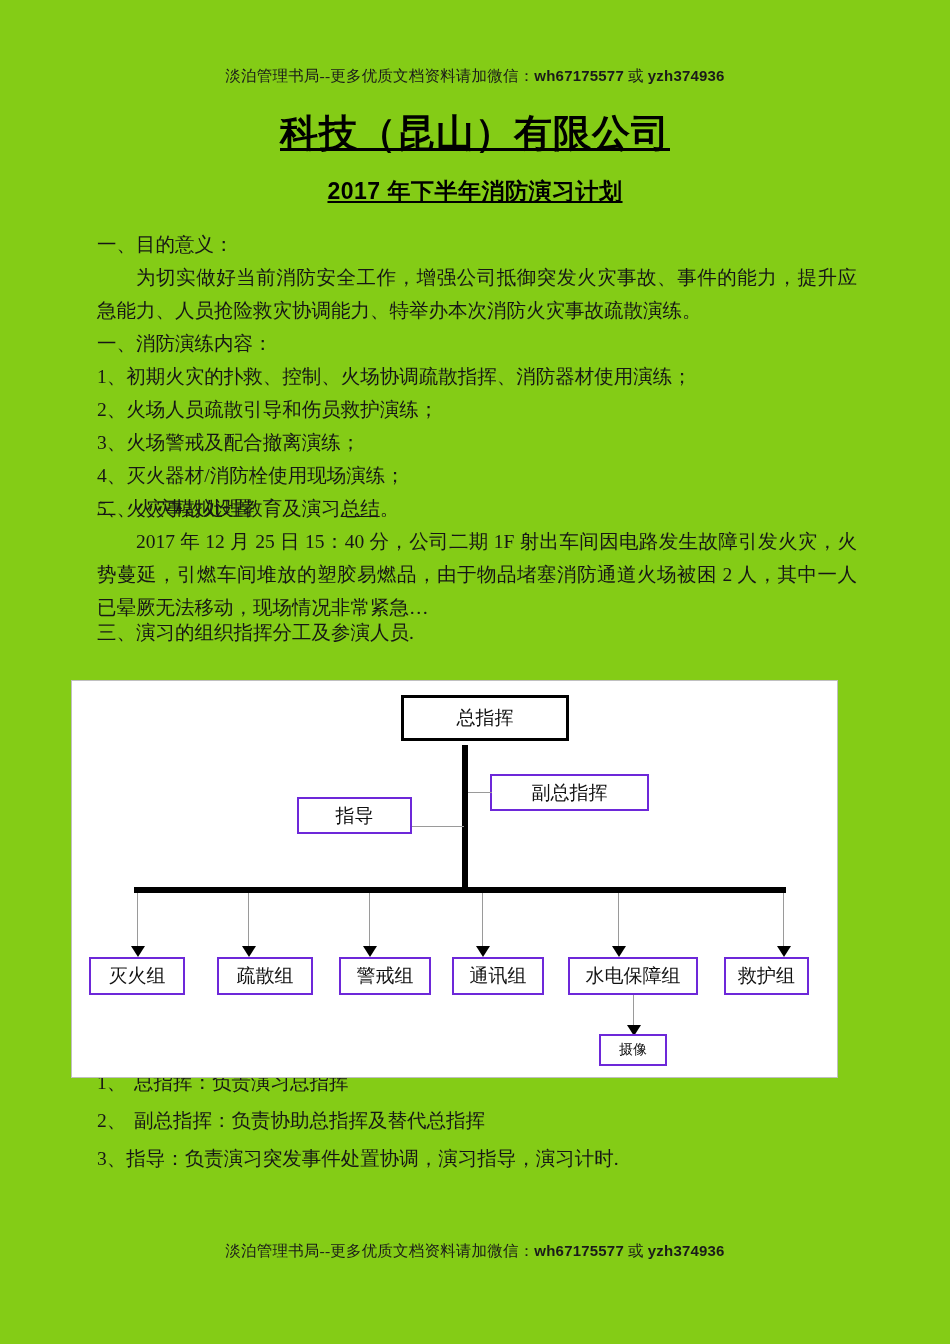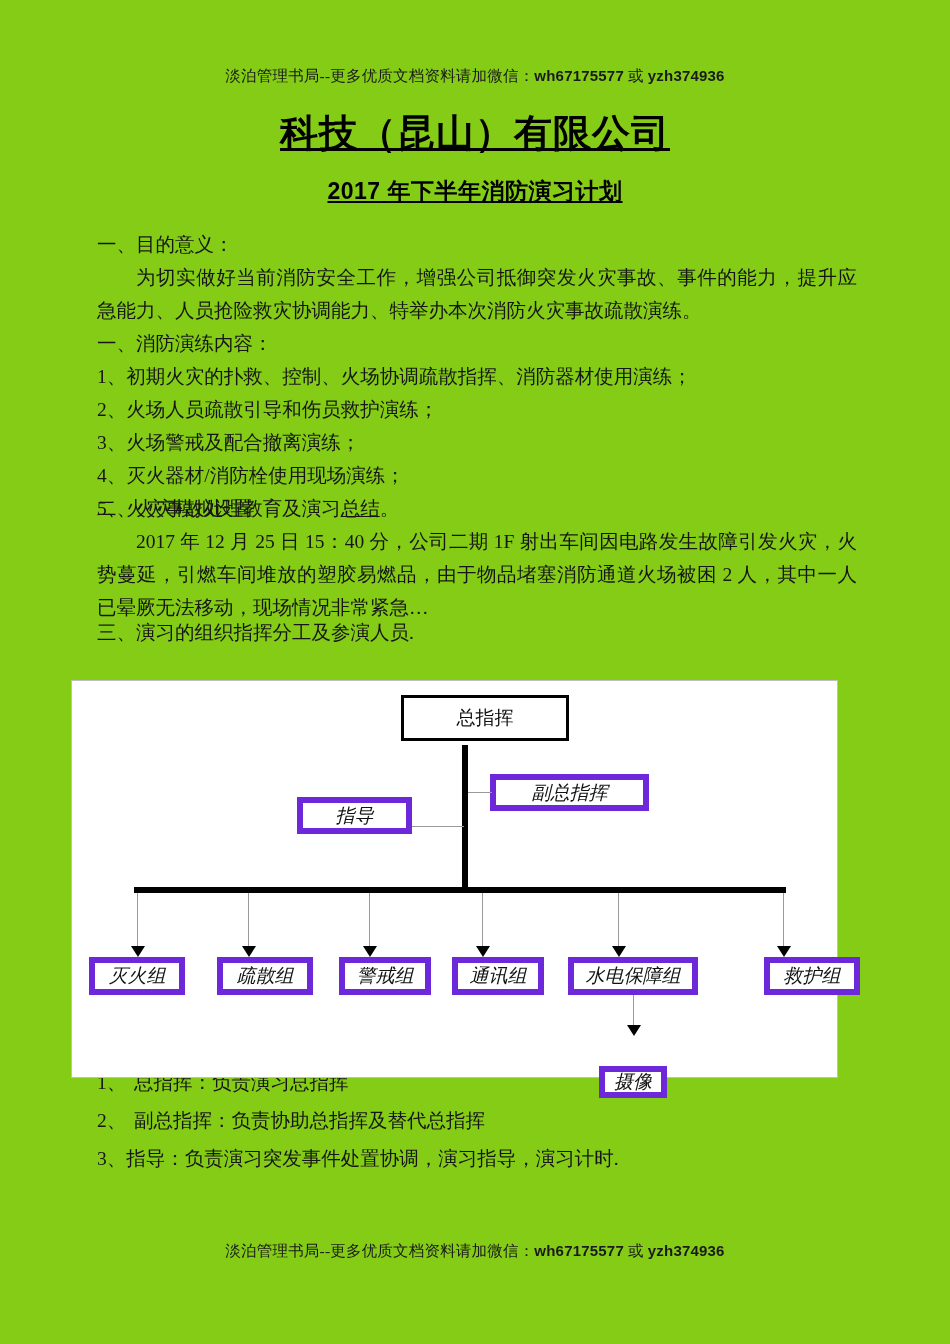--- a/index.html
+++ b/index.html
@@ -106,21 +106,21 @@
     background: #ffffff;
     display: flex;
     align-items: center;
     justify-content: center;
     font-size: 19px;
     color: #111111;
     white-space: nowrap;
     font-family: "Liberation Serif", "DejaVu Serif", serif;
   }
   .node.thick  { border: 3px solid #000000; }
-  .node.medium { border: 6px solid #6d28d9; font-style: italic; }
+  .node.medium { border: 2px solid #6d28d9; }
 
   
   #org-chart .bar-v,
   #org-chart .bar-h {
     position: absolute;
     background: #000000;
   }
   #org-chart .thin-h,
   #org-chart .thin-v {
     position: absolute;
@@ -223,27 +223,27 @@
     </div>
     <div class="node medium" style="left:267px; top:276px; width:92px; height:38px;">
       <span>警戒组</span>
     </div>
     <div class="node medium" style="left:380px; top:276px; width:92px; height:38px;">
       <span>通讯组</span>
     </div>
     <div class="node medium" style="left:496px; top:276px; width:130px; height:38px;">
       <span>水电保障组</span>
     </div>
-    <div class="node medium" style="left:692px; top:276px; width:96px; height:38px;">
+    <div class="node medium" style="left:652px; top:276px; width:85px; height:38px;">
       <span>救护组</span>
     </div>
 
     <div class="thin-v" style="left:561px; top:314px; width:1px; height:32px;"></div>
     <div class="arrow-head" style="left:555px; top:344px;"></div>
-    <div class="node medium" style="left:527px; top:353px; width:68px; height:32px; font-size:19px;margin-top:32px;">
+    <div class="node medium" style="left:527px; top:353px; width:68px; height:32px; font-size:14px;">
       <span>摄像</span>
     </div>
 
   </div>
 
   <div class="watermark" id="watermark-bottom">
     <span>淡泊管理书局--更多优质文档资料请加微信：</span><span class="en">wh67175577</span><span> 或 </span><span class="en">yzh374936</span>
   </div>
 
 </div>

